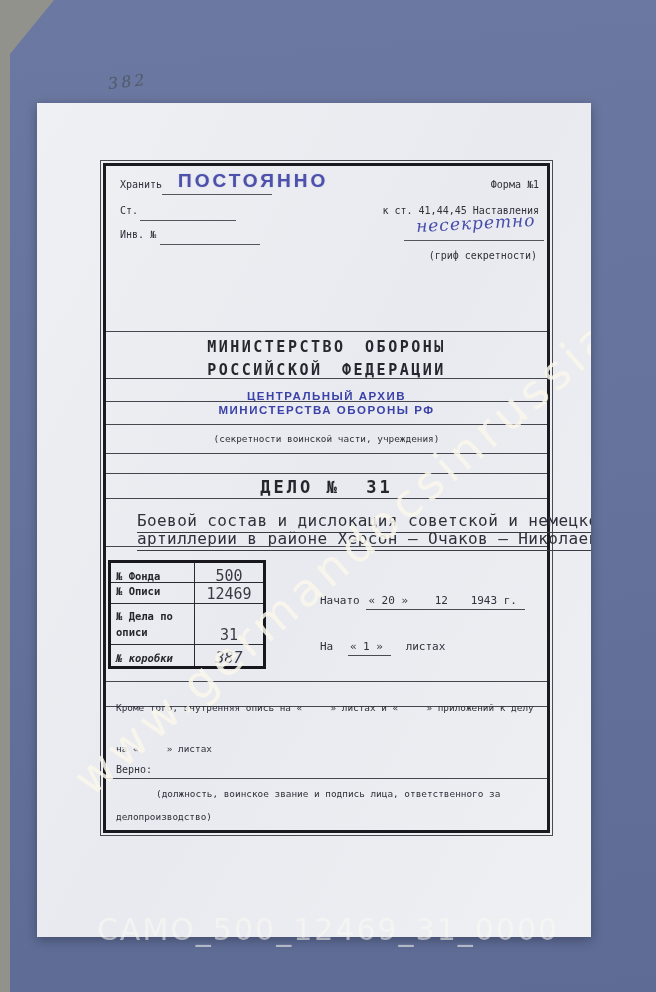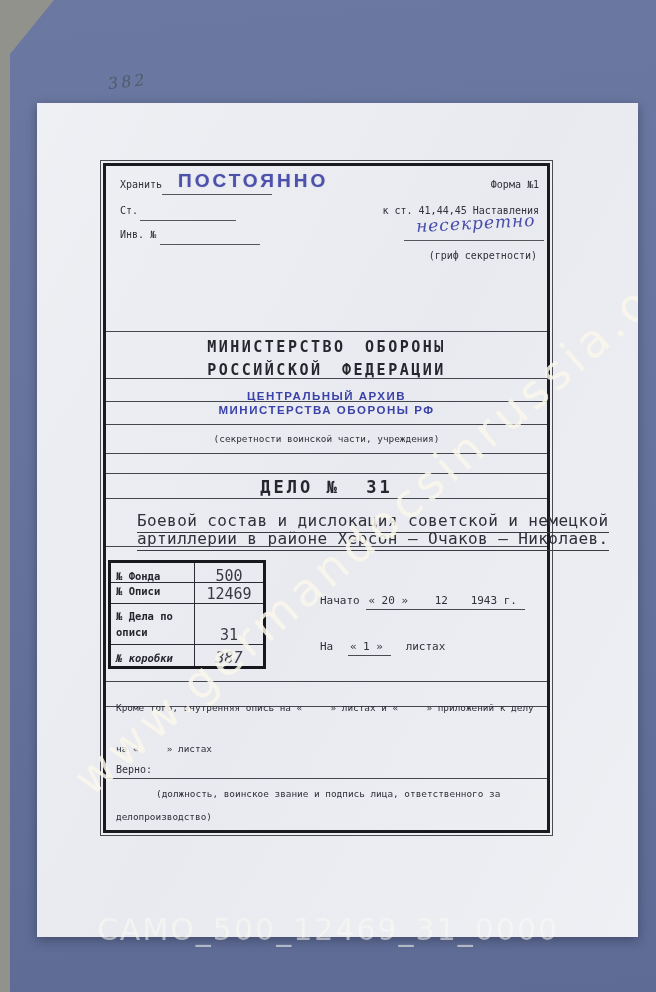--- a/index.html
+++ b/index.html
@@ -13,24 +13,25 @@
     background:linear-gradient(175deg,#6b78a1 0%,#66739c 45%,#5d6b95 100%);
     clip-path:polygon(0 54px,44px 0,100% 0,100% 100%,0 100%);
   }
   .pencil-note{
     position:absolute;left:98px;top:72px;
     font-family:"DejaVu Serif",serif;font-style:italic;
     font-size:16px;color:rgba(62,66,60,.55);transform:rotate(-7deg);
     letter-spacing:3px;
   }
   .paper{
-    position:absolute;left:37px;top:103px;width:601px;height:834px;
+    position:absolute;left:37px;top:103px;width:525px;height:834px;
     background:linear-gradient(118deg,#eef0f4 0%,#e8eaef 50%,#eef0f4 100%);
     box-shadow:0 3px 10px rgba(15,15,25,.35);
     overflow:hidden;
+    padding-left:29px;
   }
   .form{
     position:absolute;left:66px;top:60px;width:441px;height:664px;
     border:3px solid #1a1a20;
     box-shadow:0 0 0 2px #edeff3,0 0 0 3px #4a4a52;
   }
   .t{position:absolute;color:#30303a;white-space:nowrap;}
   .fs94{font-size:9.4px;}
   .fs10{font-size:10px;}
   .fs125{font-size:16px;letter-spacing:.4px;margin-left:7px;}

